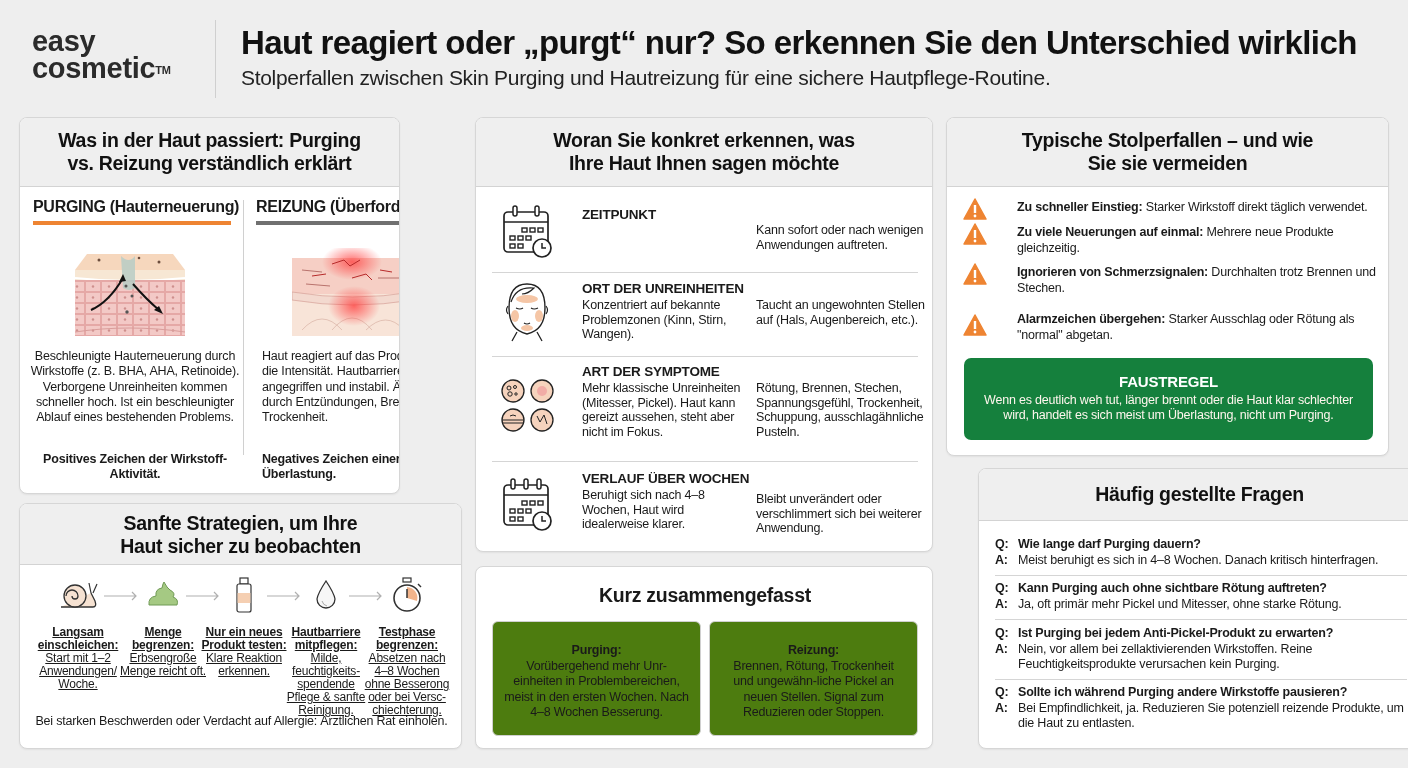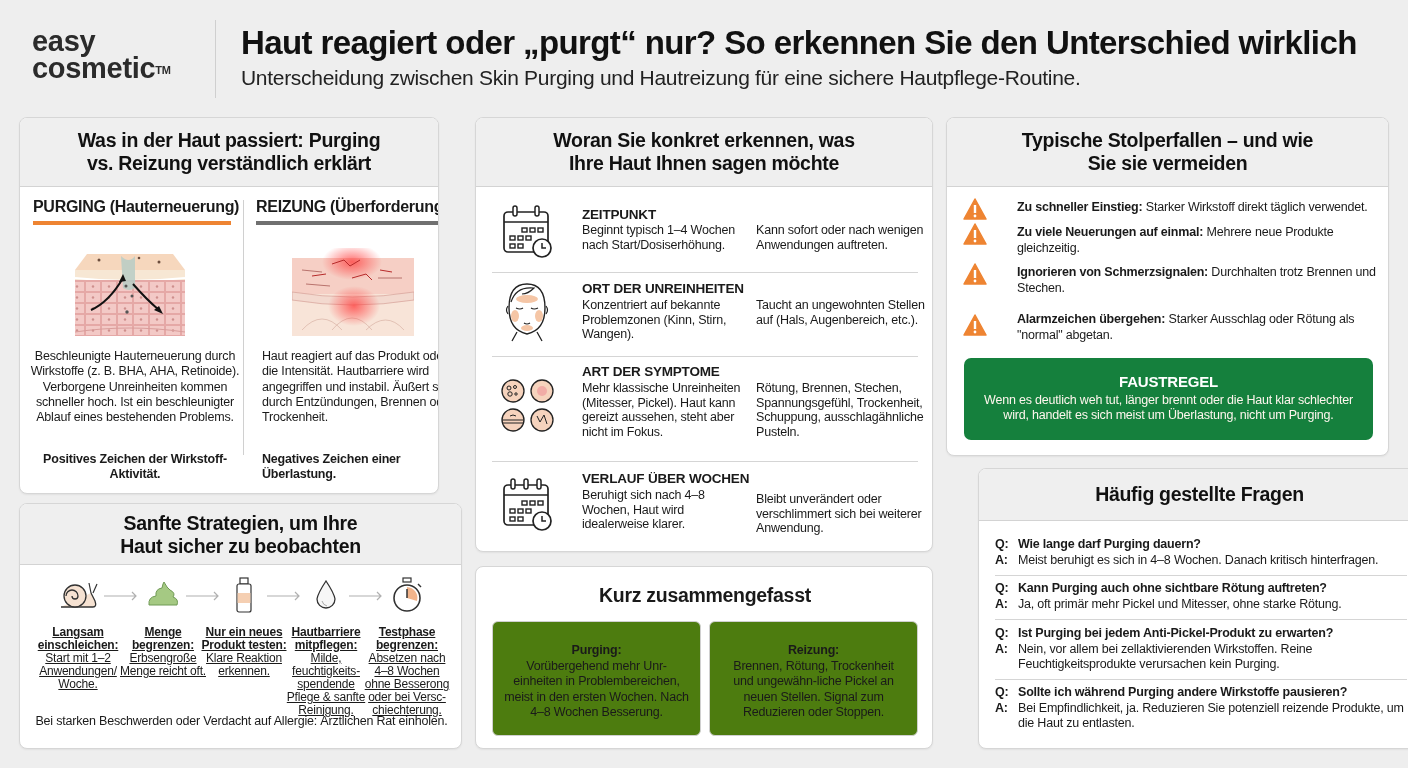--- a/index.html
+++ b/index.html
@@ -18,21 +18,21 @@
   .logo .tm { font-size: 11px; vertical-align: top; position: relative; top: 2px; }
   .header-divider { position: absolute; left: 215px; top: 20px; width: 1px; height: 78px; background: #cfcfcf; }
   .title { position: absolute; left: 241px; top: 24px; font-size: 33px; font-weight: 700; letter-spacing: -0.6px; color: #111; white-space: nowrap; }
   .subtitle { position: absolute; left: 241px; top: 66px; font-size: 21px; color: #222; letter-spacing: -0.3px; white-space: nowrap; }
 
   
   .card { position: absolute; background: #ffffff; border: 1px solid #d6d6d6; border-radius: 8px; overflow: hidden; box-shadow: 0 1px 2px rgba(0,0,0,0.06); }
   .card-head { background: #efefef; border-bottom: 1px solid #d3d3d3; text-align: center; font-weight: 700; font-size: 19.5px; line-height: 23px; color: #111; letter-spacing: -0.3px; }
 
   
-  #c1 { left: 19px; top: 117px; width: 420px; height: 377px; }
+  #c1 { left: 19px; top: 117px; width: 381px; height: 377px; }
   #c1 .card-head { height: 69px; padding-top: 11px; }
   .c1-col { position: absolute; top: 80px; width: 200px; }
   .c1-col.left { left: 13px; }
   .c1-col.right { left: 236px; }
   .c1-colhead { font-weight: 700; font-size: 16px; white-space: nowrap; letter-spacing: -0.3px; padding-bottom: 5px; }
   .c1-bar { height: 4px; width: 198px; }
   .c1-vdiv { position: absolute; left: 223px; top: 82px; width: 1px; height: 255px; background: #d0d0d0; }
   .c1-img { position: absolute; width: 122px; height: 88px; top: 130px; }
   .c1-text { position: absolute; top: 231px; width: 210px; font-size: 12.5px; line-height: 15.3px; letter-spacing: -0.2px; }
   .c1-text.center { text-align: center; }
@@ -87,21 +87,21 @@
 </head>
 <body>
 
 <div class="header">
   <div class="logo">
     <div>easy</div>
     <div><span>cosmetic</span><span class="tm">TM</span></div>
   </div>
   <div class="header-divider"></div>
   <div class="title">Haut reagiert oder „purgt“ nur? So erkennen Sie den Unterschied wirklich</div>
-  <div class="subtitle">Unterscheidung zwischen Skin Purging und Hautreizung für eine sichere Hautpflege-Routine.</div>
+  <div class="subtitle">Stolperfallen zwischen Skin Purging und Hautreizung für eine sichere Hautpflege-Routine.</div>
 </div>
 
 <div class="card" id="c1">
   <div class="card-head">
     <div>Was in der Haut passiert: Purging</div>
     <div>vs. Reizung verständlich erklärt</div>
   </div>
 
   <div class="c1-col left">
     <div class="c1-colhead">PURGING (Hauterneuerung)</div>
@@ -262,21 +262,20 @@
           <rect x="10" y="32" width="5" height="4"></rect>
           <rect x="18" y="32" width="5" height="4"></rect>
           <rect x="26" y="32" width="5" height="4"></rect>
           <rect x="10" y="40" width="5" height="4"></rect>
           <rect x="18" y="40" width="5" height="4"></rect>
         </g>
         <circle cx="42" cy="44" r="9" fill="#fff" stroke="#222" stroke-width="1.7"></circle>
         <path d="M42 39 V44 H46" fill="none" stroke="#222" stroke-width="1.5"></path>
       </svg>
     <div class="row-title" style="top:5px">ZEITPUNKT</div>
-    <div class="row-a" style="top:21px">Beginnt typisch 1–4 Wochen nach Start/Dosiserhöhung.</div>
     <div class="row-b" style="top:21px">Kann sofort oder nach wenigen Anwendungen auftreten.</div>
   </div>
   <div class="row-sep" style="top:154px"></div>
 
   <div class="row narrow" style="top:156px;height:82px">
     <svg class="row-icon" style="top:6px;left:8px;width:54px;height:62px" viewBox="0 0 54 62">
         <path d="M9 28 Q9 4 27 4 Q45 4 45 28 Q45 50 27 54 Q9 50 9 28 Z" fill="#fff" stroke="#222" stroke-width="1.4"></path>
         <path d="M11 22 Q16 6 34 8 Q28 14 22 14" fill="none" stroke="#222" stroke-width="1.2"></path>
         <ellipse cx="27" cy="19" rx="11" ry="4" fill="#f5c6a6"></ellipse>
         <ellipse cx="15" cy="36" rx="4" ry="6" fill="#f5c6a6"></ellipse>

